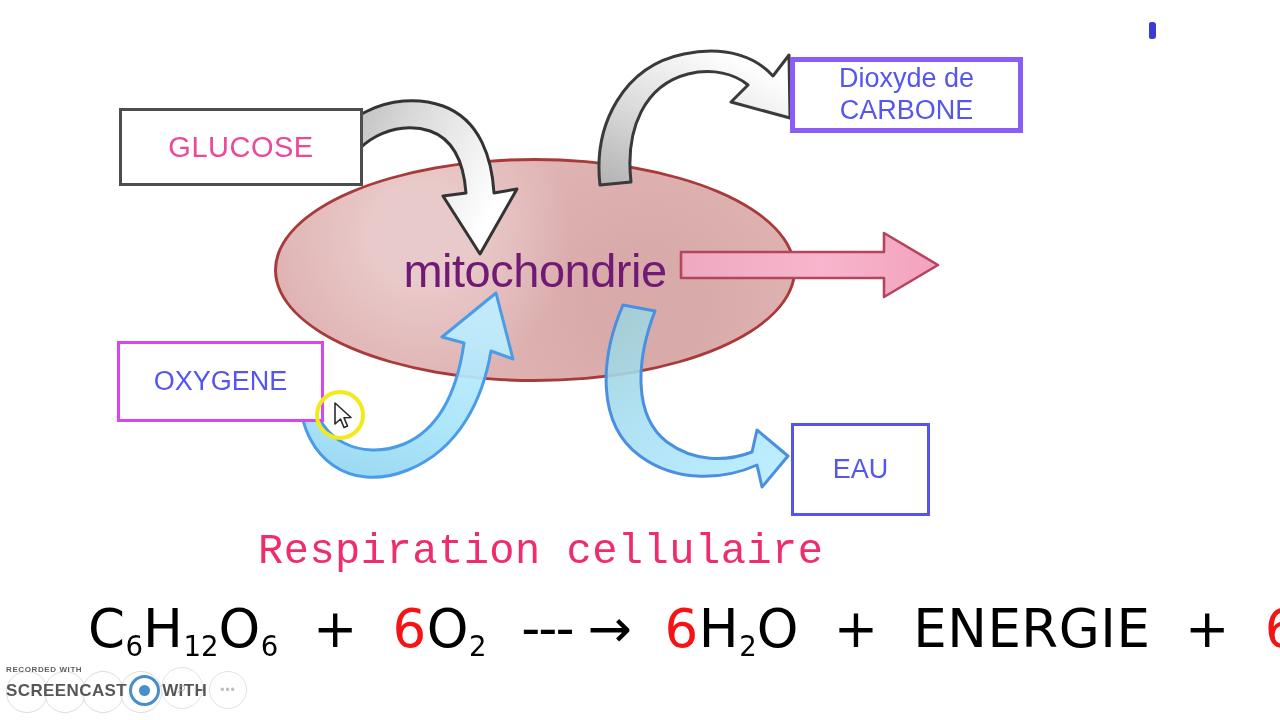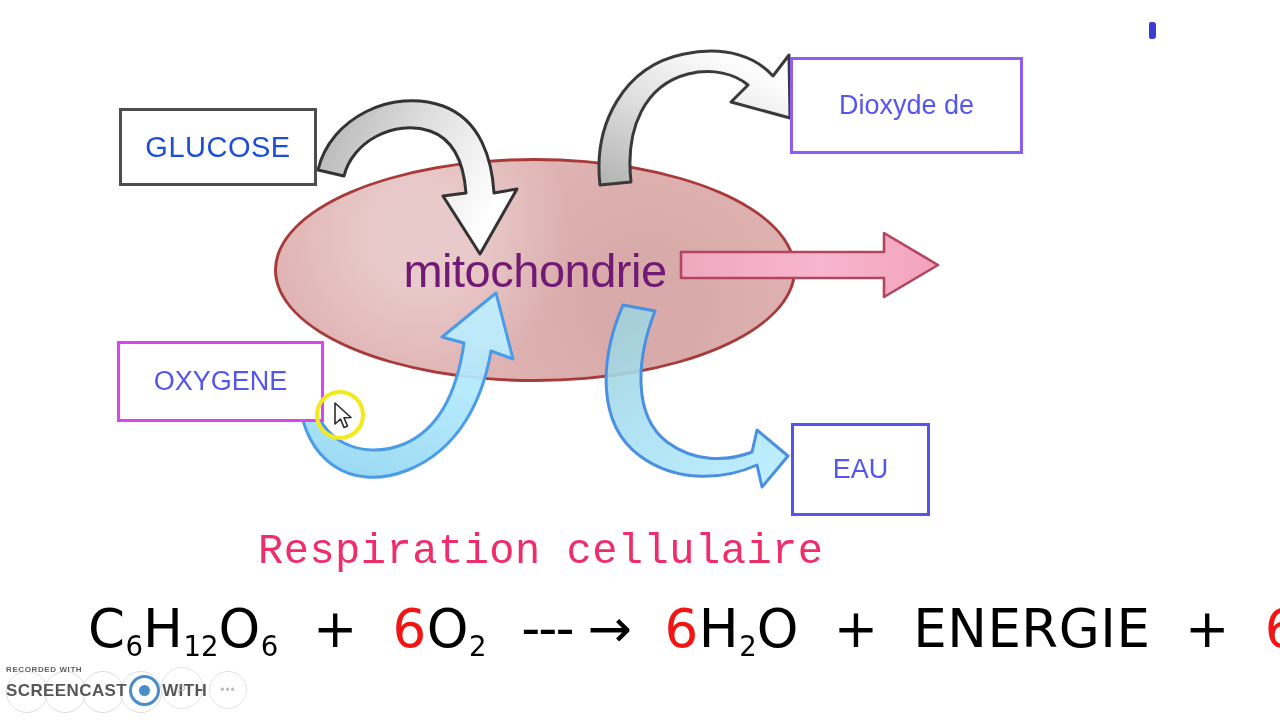--- a/index.html
+++ b/index.html
@@ -25,29 +25,29 @@
     box-sizing: border-box;
     background: #ffffff;
     display: flex;
     align-items: center;
     justify-content: center;
     text-align: center;
     line-height: 1.18;
     z-index: 6;
   }
   .box-glucose {
-    left: 119px; top: 108px; width: 198px; height: 78px;
+    left: 119px; top: 108px; width: 244px; height: 78px;
     border: 3px solid #4d4d4d;
-    color: #1d4ed8;
+    color: #ec4899;
     font-size: 29px;
     letter-spacing: 0.5px;
   }
   .box-co2 {
-    left: 790px; top: 57px; width: 233px; height: 97px;
-    border: 3px solid #8b5cf6;
+    left: 790px; top: 57px; width: 233px; height: 76px;
+    border: 5px solid #8b5cf6;
     color: #5555f0;
     font-size: 27px;
   }
   .box-oxygene {
     left: 117px; top: 341px; width: 207px; height: 81px;
     border: 3px solid #d946ef;
     color: #5555f0;
     font-size: 27px;
   }
   .box-eau {
@@ -349,20 +349,21 @@
     </g>
   </svg>
 
   <div class="label-box box-glucose">
     <span>GLUCOSE</span>
   </div>
 
   <div class="label-box box-co2">
     <div>
       <div>Dioxyde de</div>
+      <div>CARBONE</div>
     </div>
   </div>
 
   <div class="label-box box-oxygene">
     <span>OXYGENE</span>
   </div>
 
   <div class="label-box box-eau">
     <span>EAU</span>
   </div>

